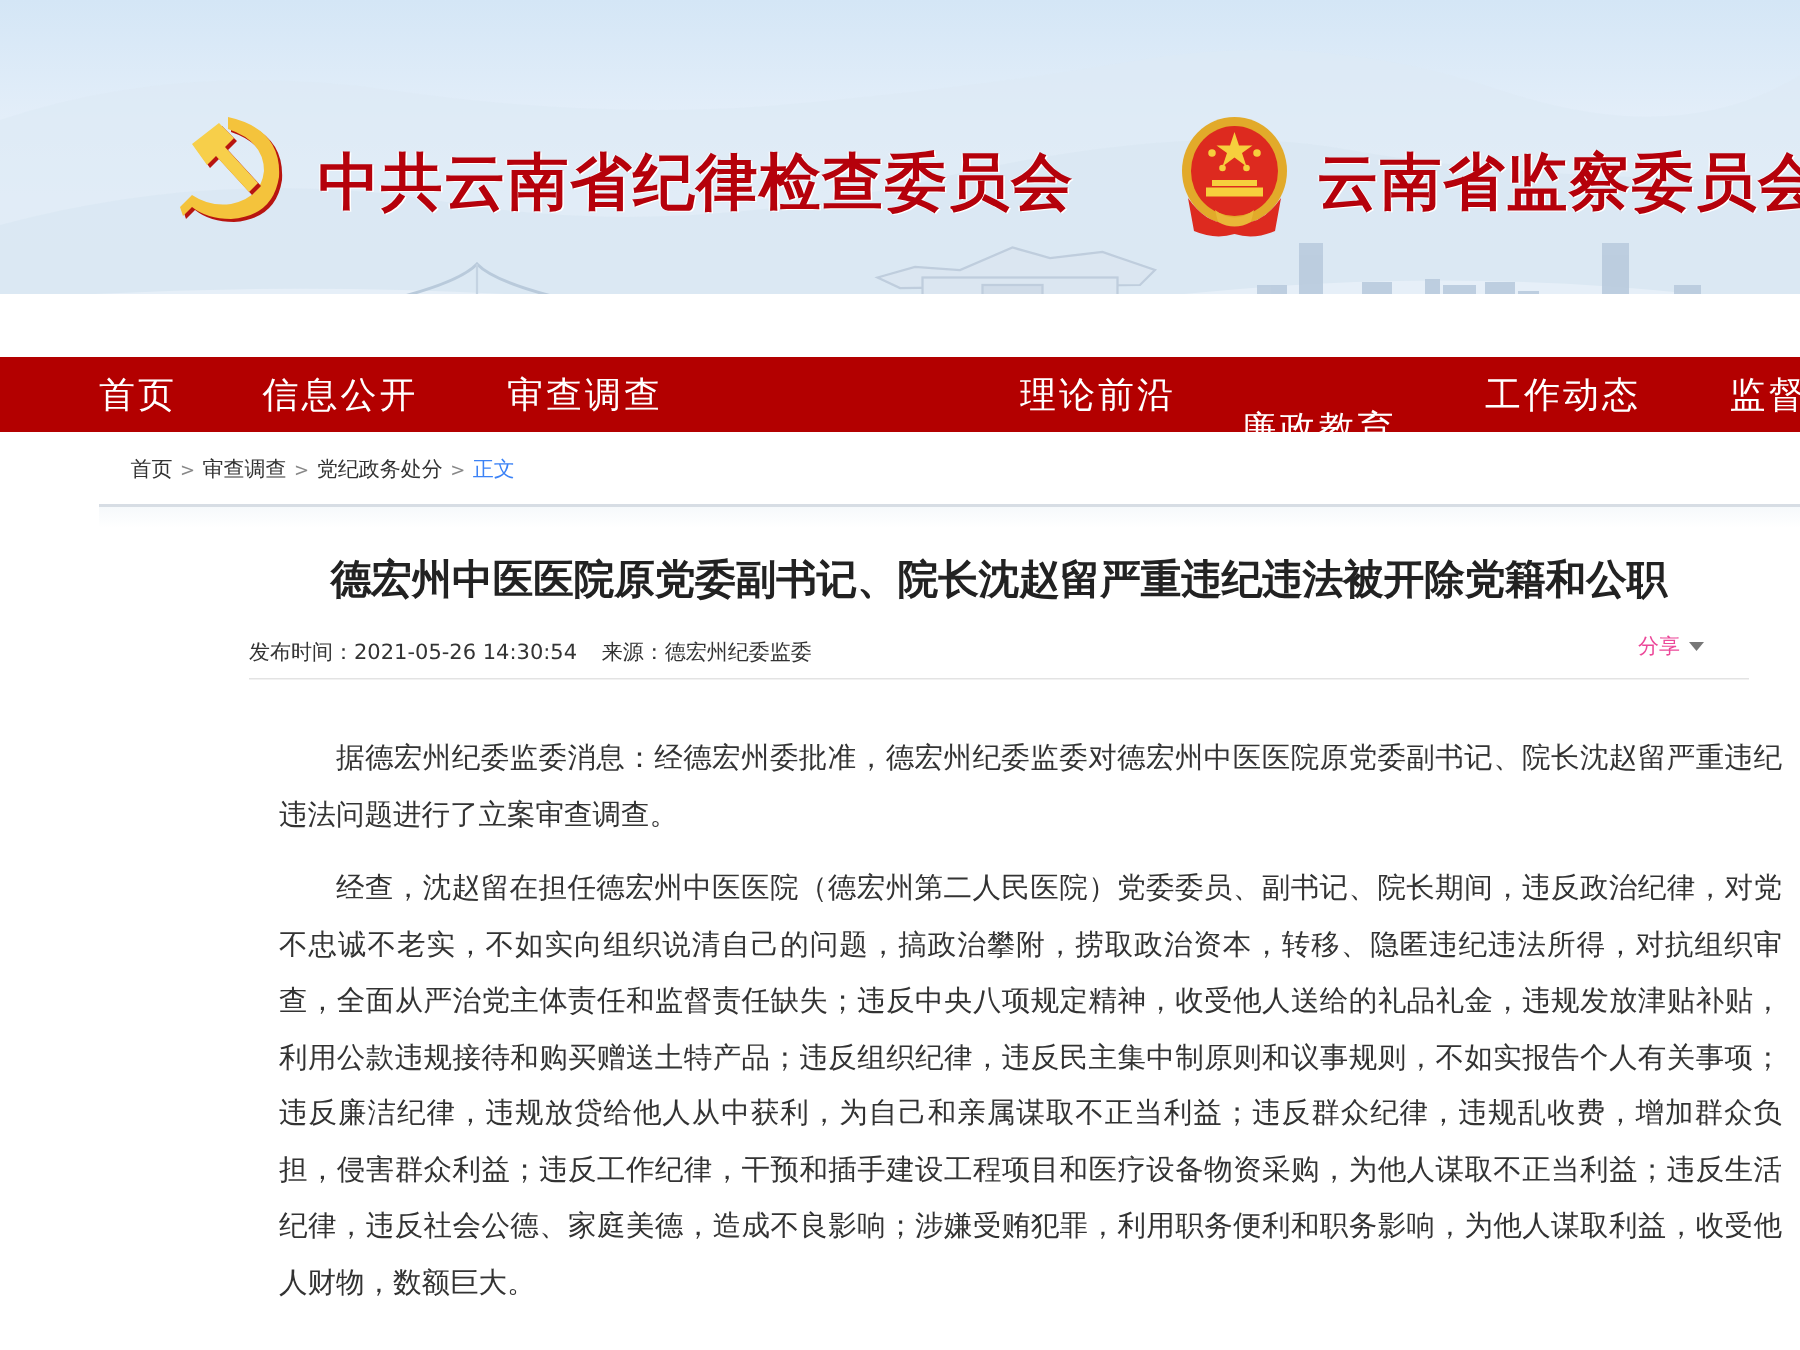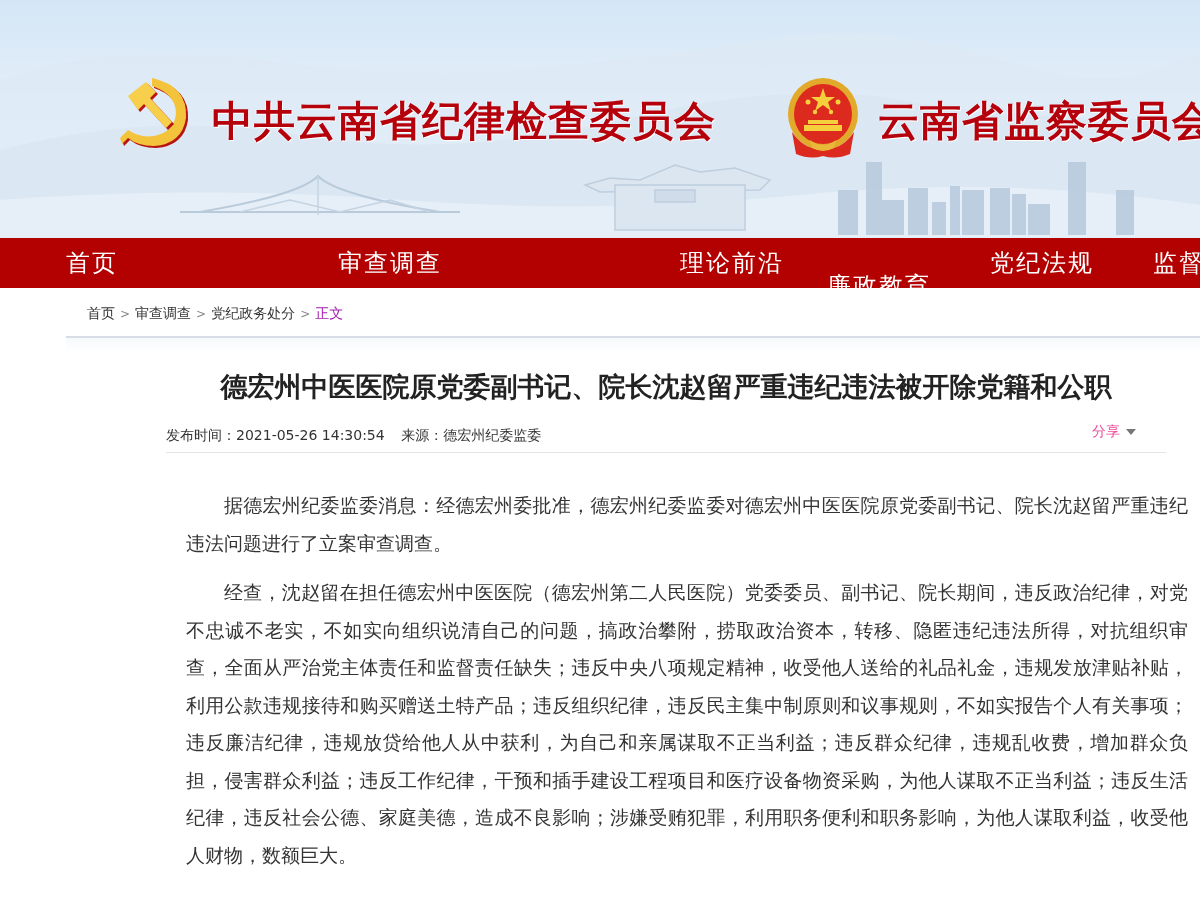--- a/index.html
+++ b/index.html
@@ -1,21 +1,21 @@
 <!DOCTYPE html>
 <html><head>
   <meta charset="utf-8">
   <style>
     * { margin: 0; padding: 0; box-sizing: border-box; }
     html, body { width: 1200px; height: 900px; overflow: hidden; background: #ffffff; }
     body { font-family: "DejaVu Sans", "Liberation Sans", sans-serif; color: #333; position: relative; }
 
     
     .banner {
-      position: absolute; left: 0; top: 0; width: 1200px; height: 238px; overflow: hidden;
+      position: absolute; left: 0; top: 0; width: 1200px; height: 196px; overflow: hidden;
       background: linear-gradient(180deg, #d4e6f6 0%, #e3eef9 40%, #eaf2fa 70%, #e7f0f8 100%);
       padding-left: 44px;
     }
     .banner .mountains { position: absolute; left: 0; top: 0; width: 1200px; height: 238px; }
     .emblem-party { position: absolute; left: 118px; top: 74px; width: 80px; height: 80px; }
     .emblem-state { position: absolute; left: 786px; top: 76px; width: 74px; height: 84px; }
     .banner-title {
       position: absolute; top: 94px; font-size: 41px; font-weight: bold; color: #b5010b;
       letter-spacing: 1px; white-space: nowrap;
       text-shadow: 1px 1px 0 #fff, -1px 0 0 rgba(255,255,255,0.6);
@@ -33,21 +33,21 @@
       color: #ffffff; font-size: 24px; letter-spacing: 2px; cursor: pointer;
     }
 
     
     .crumbs {
       position: absolute; left: 87px; top: 302px; height: 22px; line-height: 22px;
       font-size: 14px; color: #333;
     }
     .crumbs .sep { color: #888; margin: 0 5px; font-size: 12px; }
     .crumbs .crumb-link { color: #333; cursor: pointer; }
-    .crumbs .crumb-current { color: #a21caf; }
+    .crumbs .crumb-current { color: #3b82f6; }
     .crumb-rule {
       position: absolute; left: 66px; top: 336px; width: 1134px; height: 2px;
       background: #d7dde4;
     }
     .crumb-shade {
       position: absolute; left: 66px; top: 338px; width: 1134px; height: 14px;
       background: linear-gradient(180deg, #f6f9fb, #ffffff);
     }
 
     
@@ -133,24 +133,25 @@
     <rect x="18" y="49" width="38" height="6" fill="#f6cf3d"></rect>
     <path d="M6 56 Q20 76 37 72 Q54 76 68 56 L64 78 Q50 84 37 80 Q24 84 10 78 Z" fill="#dd2a1f"></path>
     <path d="M24 64 Q37 74 50 64 L48 72 Q37 78 26 72 Z" fill="#e9b838"></path>
   </svg>
 
   <div class="banner-title right">云南省监察委员会</div>
 </div>
 
 <nav class="nav">
   <a class="nav-item" style="left:66px;">首页</a>
+  <a class="nav-item" style="left:175px;">信息公开</a>
   <a class="nav-item" style="left:338px;">审查调查</a>
   <a class="nav-item" style="left:664px;margin-left:16px;">理论前沿</a>
   <a class="nav-item" style="left:827px;margin-top:23px;">廉政教育</a>
-  <a class="nav-item" style="left:990px;">党纪法规</a>
+  <a class="nav-item" style="left:990px;">工作动态</a>
   <a class="nav-item" style="left:1153px;">监督</a>
 </nav>
 
 <div class="crumbs">
   <a class="crumb-link">首页</a><span class="sep">&gt;</span><a class="crumb-link">审查调查</a><span class="sep">&gt;</span><a class="crumb-link">党纪政务处分</a><span class="sep">&gt;</span><span class="crumb-current">正文</span>
 </div>
 <div class="crumb-rule"></div>
 <div class="crumb-shade"></div>
 
 <h1 class="article-title">德宏州中医医院原党委副书记、院长沈赵留严重违纪违法被开除党籍和公职</h1>

